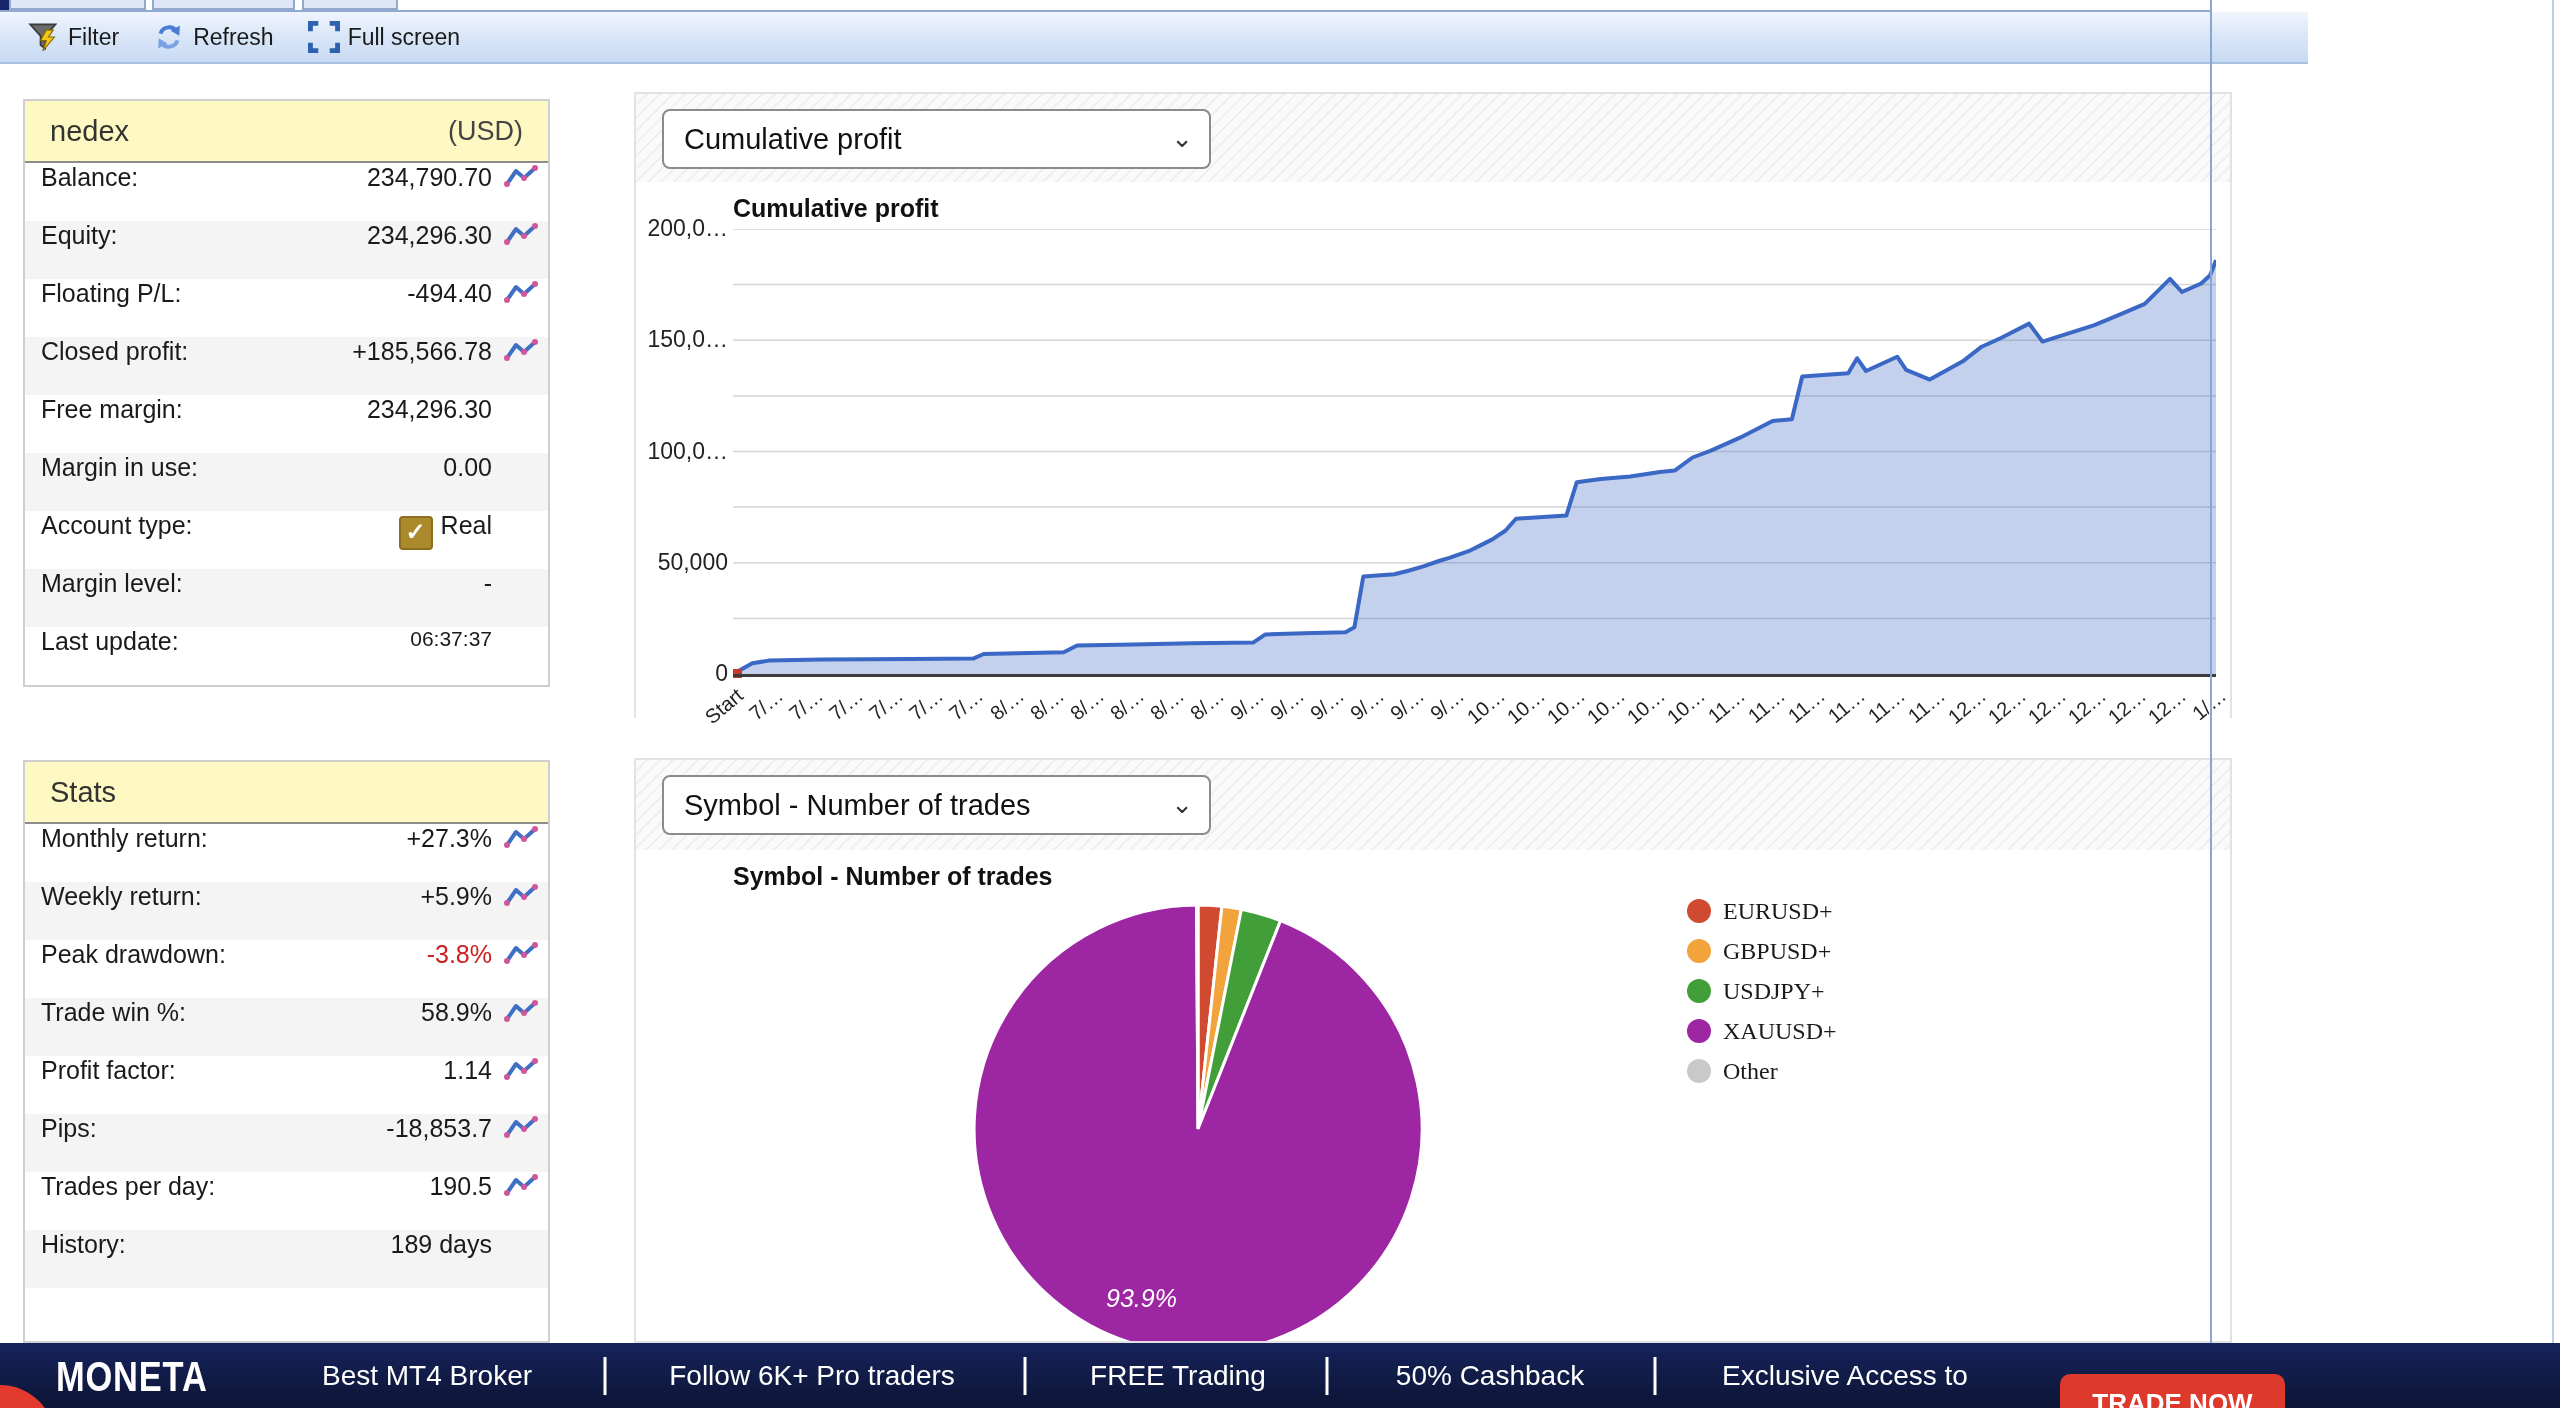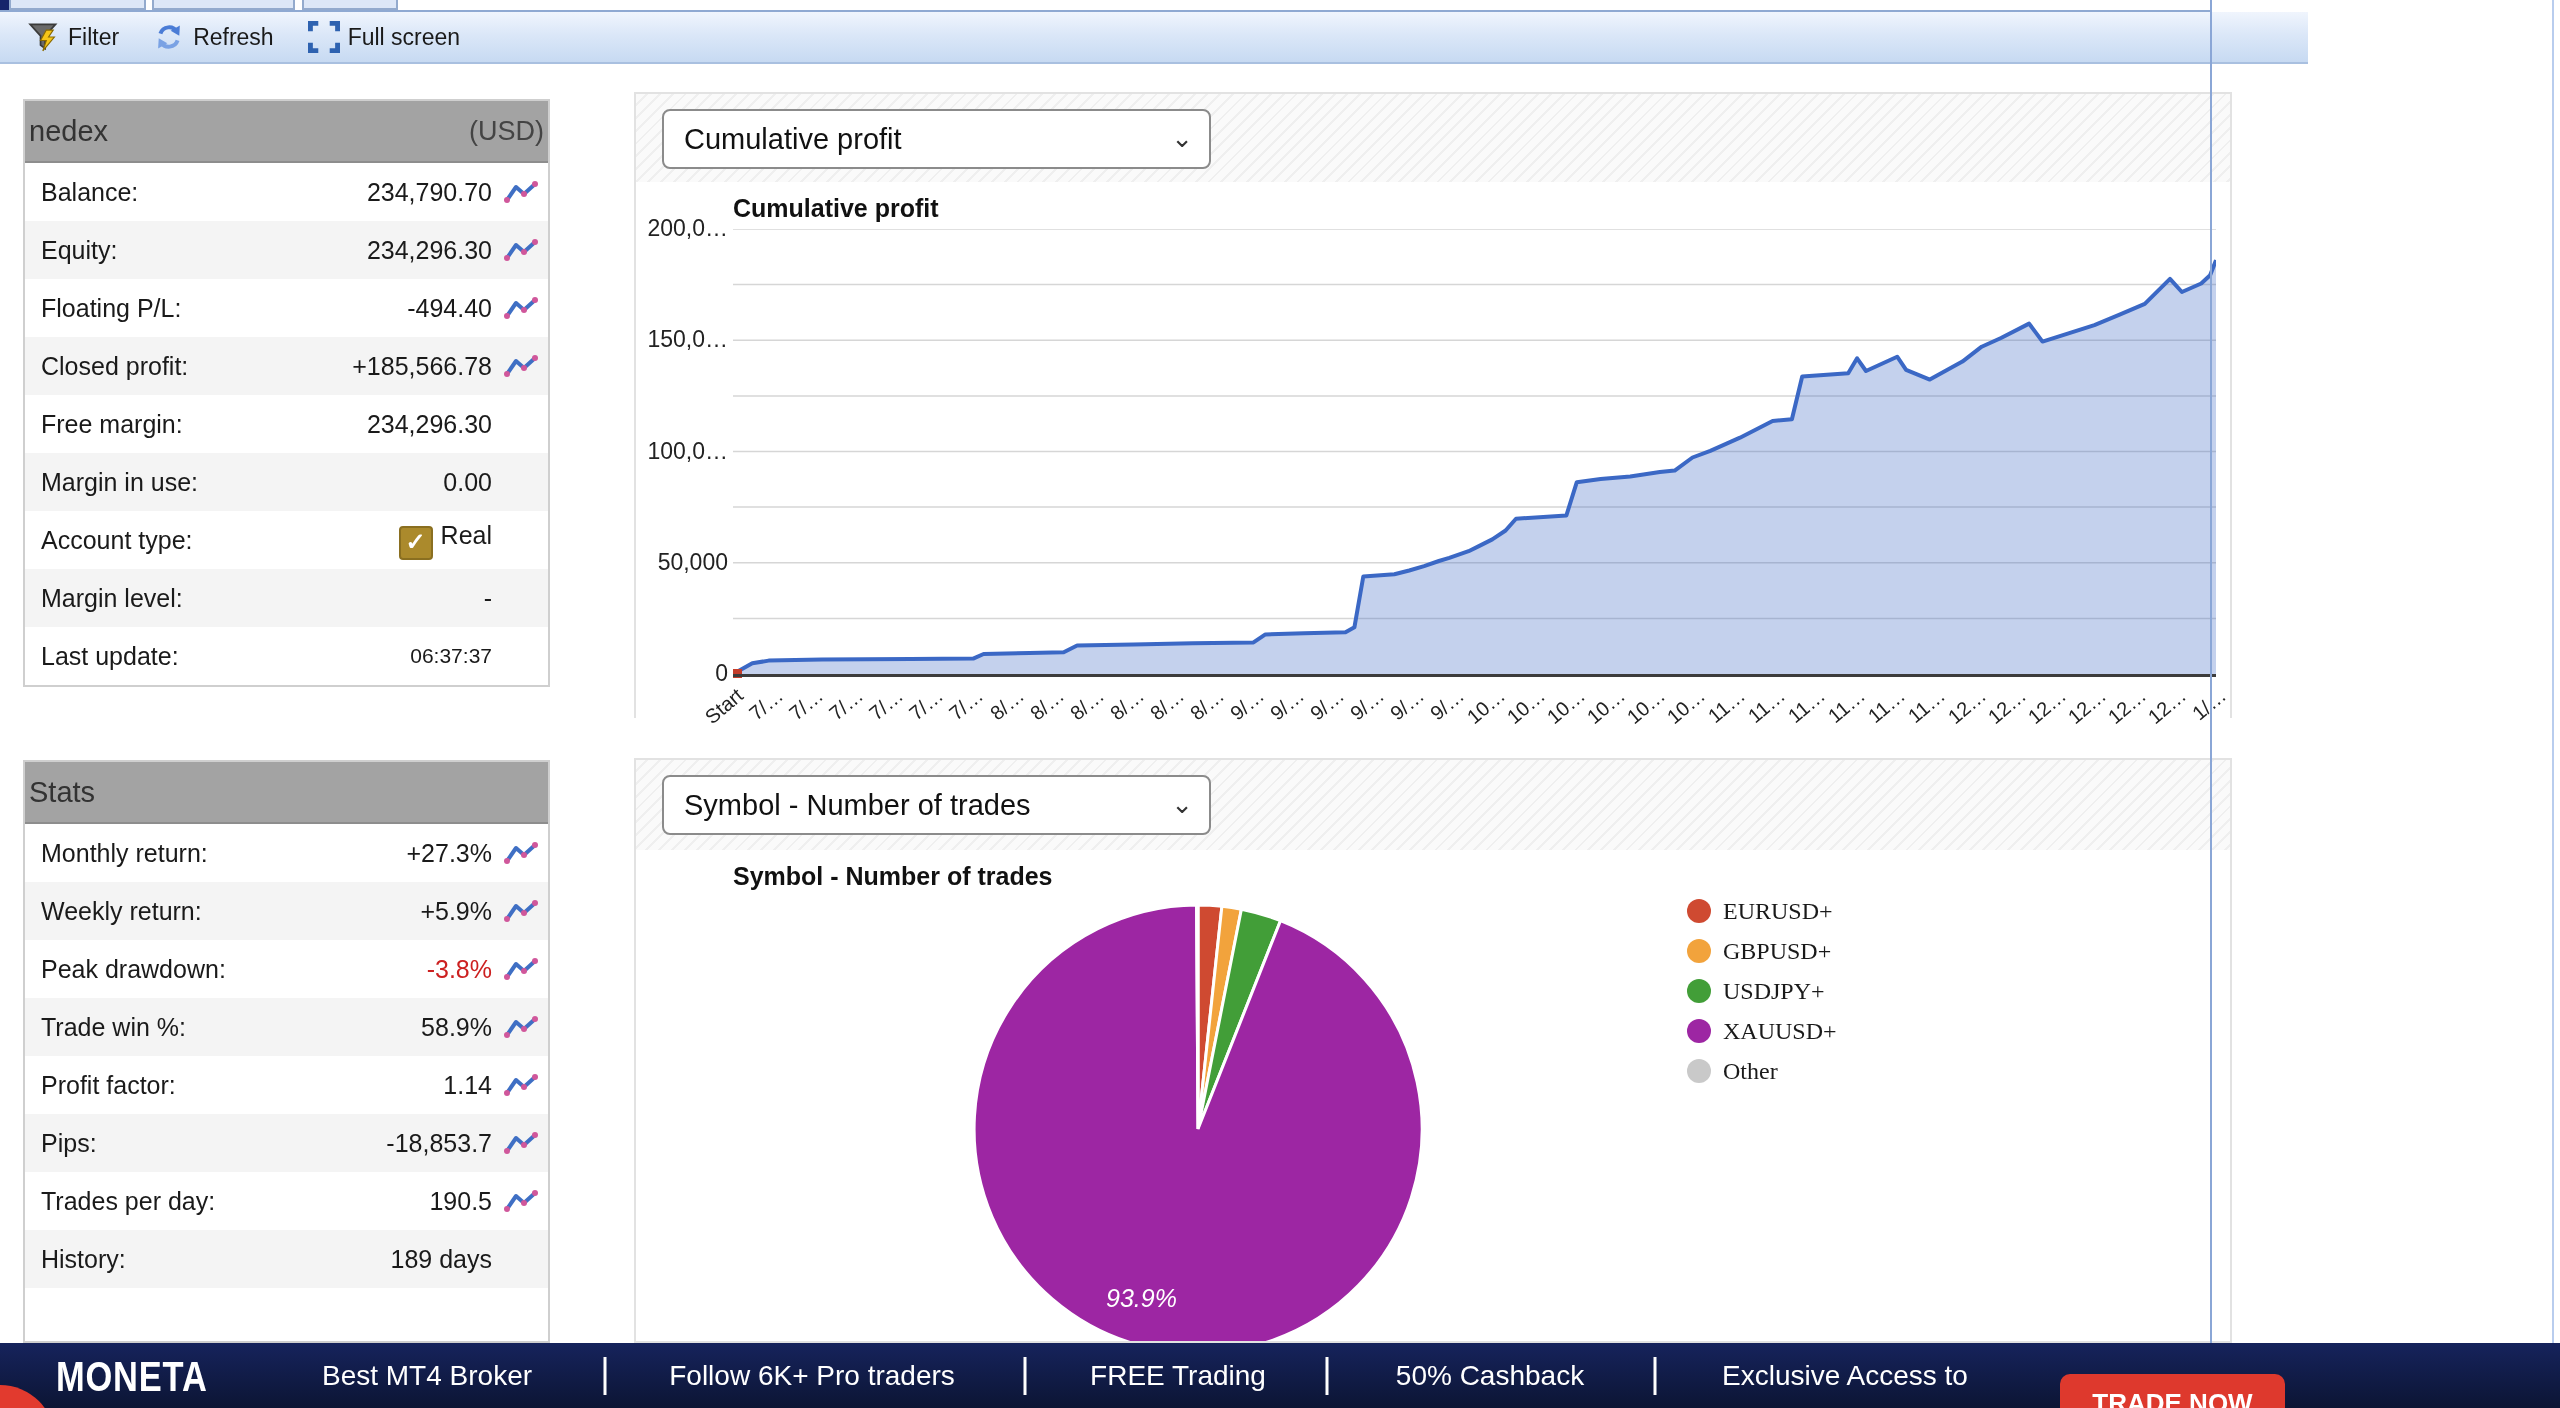--- a/index.html
+++ b/index.html
@@ -9,24 +9,24 @@
   .tabstub{position:absolute;top:0;height:10px;background:#dde7f7;border:2px solid #93aacd;border-top:none;box-sizing:border-box;}
   .tabcorner{position:absolute;left:0;top:0;width:9px;height:11px;background:#16246b;}
   .tabline{position:absolute;left:0;top:10px;width:2212px;height:2px;background:#8fa9d2;}
   
   .toolbar{position:absolute;left:0;top:12px;width:2308px;height:52px;
     background:linear-gradient(#f0f5fd,#dbe7f8 45%,#c7daf2);border-bottom:2px solid #a9c0e0;
     display:flex;align-items:center;gap:34px;padding-left:28px;box-sizing:border-box;}
   .tool{display:flex;align-items:center;gap:8px;font-size:23px;color:#1a1a1a;cursor:pointer;}
   
   .panel{position:absolute;left:23px;width:527px;background:#fff;border:2px solid #cfcfcf;box-sizing:border-box;}
-  .panel-head{height:60px;background:#a3a3a3;border-bottom:2px solid #8d8d8d;display:flex;align-items:center;
-    justify-content:space-between;padding:0 4px;font-size:29px;color:#333;text-align:right;}
+  .panel-head{height:60px;background:#fef9c3;border-bottom:2px solid #8d8d8d;display:flex;align-items:center;
+    justify-content:space-between;padding:0 25px;font-size:29px;color:#333;text-align:right;}
   .panel-head .cur{color:#444;font-size:27px;}
-  .prow{height:58px;display:flex;align-items:center;padding:0 10px 0 16px;font-size:25px;}
+  .prow{height:58px;display:flex;align-items:flex-start;padding:0 10px 0 16px;font-size:25px;}
   .prow:nth-child(even){background:#f4f4f4;}
   .prow .lab{flex:0 0 auto;}
   .prow .val{flex:1;text-align:right;}
   .prow .val.neg{color:#cc2020;}
   .prow .val.small{font-size:21px;}
   .prow .islot{flex:0 0 46px;display:flex;justify-content:flex-end;align-items:center;}
   .chk{display:inline-block;width:30px;height:30px;background:#ab8a2c;border:2px solid #8a6f20;border-radius:4px;
     color:#fff;font-size:24px;font-weight:bold;line-height:28px;text-align:center;margin-right:8px;vertical-align:-6px;}
   
   .cpanel{position:absolute;left:610px;width:1598px;box-sizing:border-box;border:2px solid #e2e2e2;

